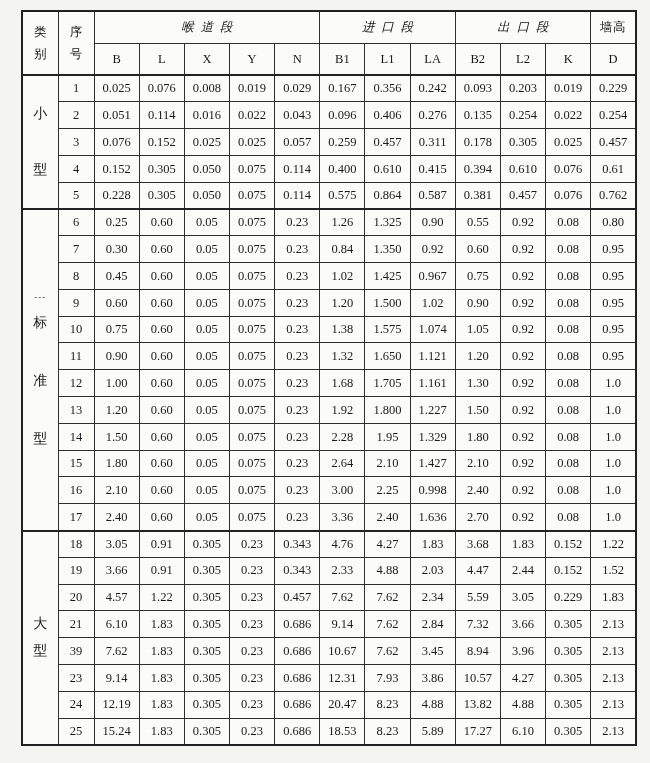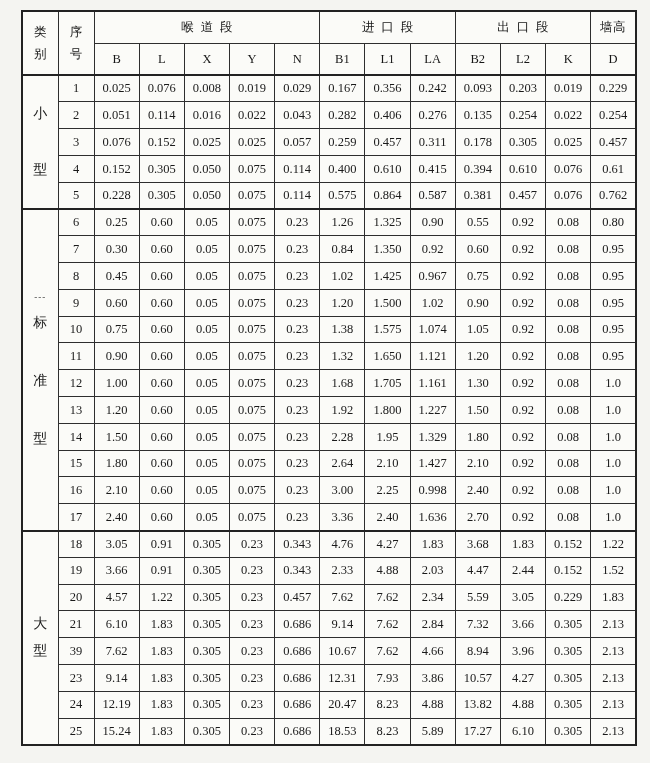--- a/index.html
+++ b/index.html
@@ -23,21 +23,21 @@
     vertical-align:middle;
     padding:0;
     font-weight:normal;
     font-size:12.5px;
     line-height:1;
     overflow:hidden;
   }
   table.dim{border:2px solid #222;}
   thead th{font-size:13.5px;}
   thead tr.sub-row th{border-bottom:2px solid #222;}
-  .th-group{letter-spacing:0.55em;text-indent:0.55em;}
+  .th-group{letter-spacing:0.55em;text-indent:0.55em;font-style:italic;}
   .th-wall{letter-spacing:0.05em;}
   .stack span{display:block;}
   .stack span + span{margin-top:9px;}
   thead tr{height:32px;}
   tbody tr{height:26.8px;}
   tbody td{font-size:12px;color:#1a1a1a;}
   tbody tr.group-start td{border-top:2px solid #222;}
   td.serial{font-size:12px;}
   td.cat-cell{border-bottom:2px solid #222;}
   .cat-wrap{
@@ -124,21 +124,21 @@
           <td data-name="cell-K">0.019</td>
           <td data-name="cell-D">0.229</td>
         </tr>
         <tr data-name="table-row">
           <td class="serial" data-name="serial-cell">2</td>
           <td data-name="cell-B">0.051</td>
           <td data-name="cell-L">0.114</td>
           <td data-name="cell-X">0.016</td>
           <td data-name="cell-Y">0.022</td>
           <td data-name="cell-N">0.043</td>
-          <td data-name="cell-B1">0.282</td>
+          <td data-name="cell-B1">0.096</td>
           <td data-name="cell-L1">0.406</td>
           <td data-name="cell-LA">0.276</td>
           <td data-name="cell-B2">0.135</td>
           <td data-name="cell-L2">0.254</td>
           <td data-name="cell-K">0.022</td>
           <td data-name="cell-D">0.254</td>
         </tr>
         <tr data-name="table-row">
           <td class="serial" data-name="serial-cell">3</td>
           <td data-name="cell-B">0.076</td>
@@ -440,21 +440,21 @@
         </tr>
         <tr data-name="table-row">
           <td class="serial" data-name="serial-cell">39</td>
           <td data-name="cell-B">7.62</td>
           <td data-name="cell-L">1.83</td>
           <td data-name="cell-X">0.305</td>
           <td data-name="cell-Y">0.23</td>
           <td data-name="cell-N">0.686</td>
           <td data-name="cell-B1">10.67</td>
           <td data-name="cell-L1">7.62</td>
-          <td data-name="cell-LA">4.66</td>
+          <td data-name="cell-LA">3.45</td>
           <td data-name="cell-B2">8.94</td>
           <td data-name="cell-L2">3.96</td>
           <td data-name="cell-K">0.305</td>
           <td data-name="cell-D">2.13</td>
         </tr>
         <tr data-name="table-row">
           <td class="serial" data-name="serial-cell">23</td>
           <td data-name="cell-B">9.14</td>
           <td data-name="cell-L">1.83</td>
           <td data-name="cell-X">0.305</td>

